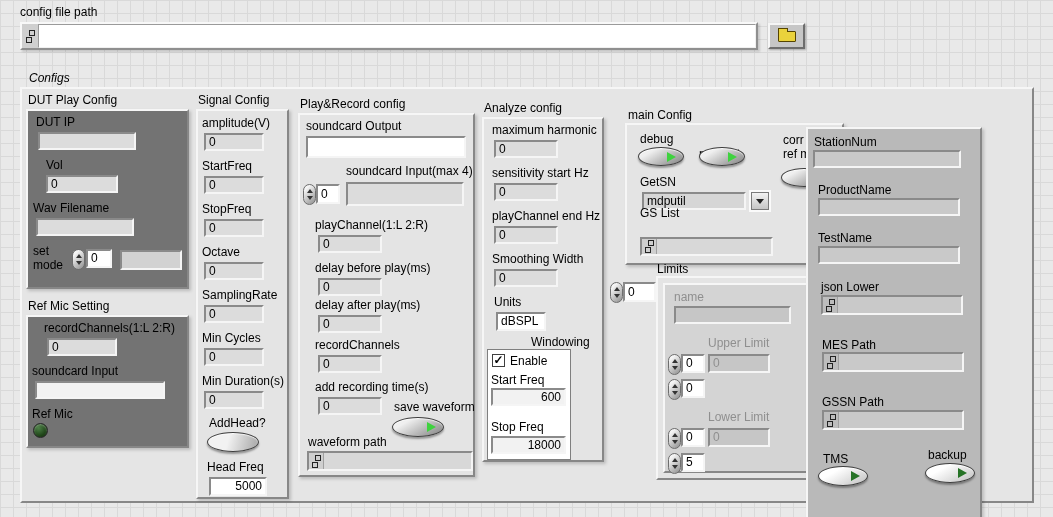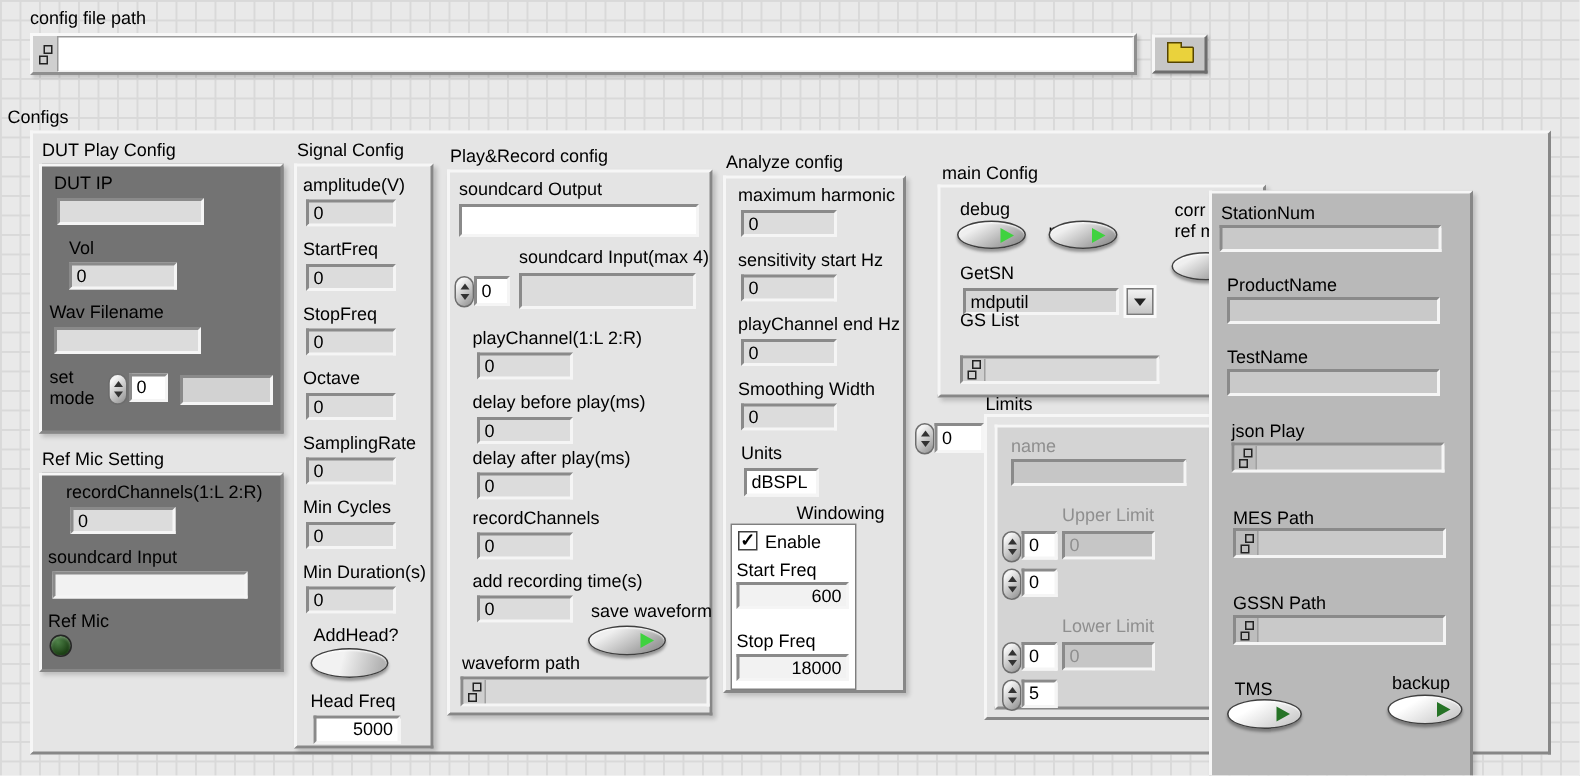--- a/index.html
+++ b/index.html
@@ -124,21 +124,21 @@
   <div class="pathouter" style="left:20px;top:22px;width:738px;height:28px;">
     <span class="pstrip">
         <span class="pglyph"></span>
       </span>
     <span class="pfield"></span>
   </div>
   <div class="browse" style="left:768px;top:23px;width:37px;height:26px;">
     <span class="folder"></span>
   </div>
 
-  <div class="lbl" style="left:5px;top:71px;">Configs</div>
+  <div class="lbl" style="left:29px;top:71px;font-style:italic;">Configs</div>
   <div class="panel flat" style="left:20px;top:87px;width:1014px;height:416px;background:#e5e5e5;">
 
     <div class="lbl" style="left:6px;top:4px;">DUT Play Config</div>
     <div class="panel white" style="left:4px;top:20px;width:163px;height:180px;">
       <div class="lbl" style="left:8px;top:4px;">DUT IP</div>
       <div class="field" style="left:10px;top:21px;width:98px;height:18px;"></div>
       <div class="lbl" style="left:18px;top:47px;">Vol</div>
       <div class="field" style="left:18px;top:64px;width:72px;height:18px;">0</div>
       <div class="lbl" style="left:5px;top:90px;">Wav Filename</div>
       <div class="field" style="left:8px;top:107px;width:98px;height:18px;"></div>
@@ -285,21 +285,21 @@
     </div>
 
     <div class="lbl" style="left:827px;top:22px;margin-top:36px;">autosave</div>
     <div class="panel dark" style="left:784px;top:38px;width:176px;height:410px;">
       <div class="lbl" style="left:6px;top:6px;">StationNum</div>
       <div class="field asv" style="left:5px;top:21px;width:148px;height:18px;"></div>
       <div class="lbl" style="left:10px;top:54px;">ProductName</div>
       <div class="field asv" style="left:10px;top:69px;width:142px;height:18px;"></div>
       <div class="lbl" style="left:10px;top:102px;">TestName</div>
       <div class="field asv" style="left:10px;top:117px;width:142px;height:18px;"></div>
-      <div class="lbl" style="left:13px;top:151px;">json Play</div>
+      <div class="lbl" style="left:13px;top:151px;">json Lower</div>
       <div class="pathctl asv" style="left:13px;top:166px;width:142px;height:20px;">
         <span class="pstrip">
             <span class="pglyph"></span>
           </span>
         <span class="pfield"></span>
       </div>
       <div class="lbl" style="left:14px;top:209px;">MES Path</div>
       <div class="pathctl asv" style="left:14px;top:223px;width:142px;height:20px;">
         <span class="pstrip">
             <span class="pglyph"></span>

